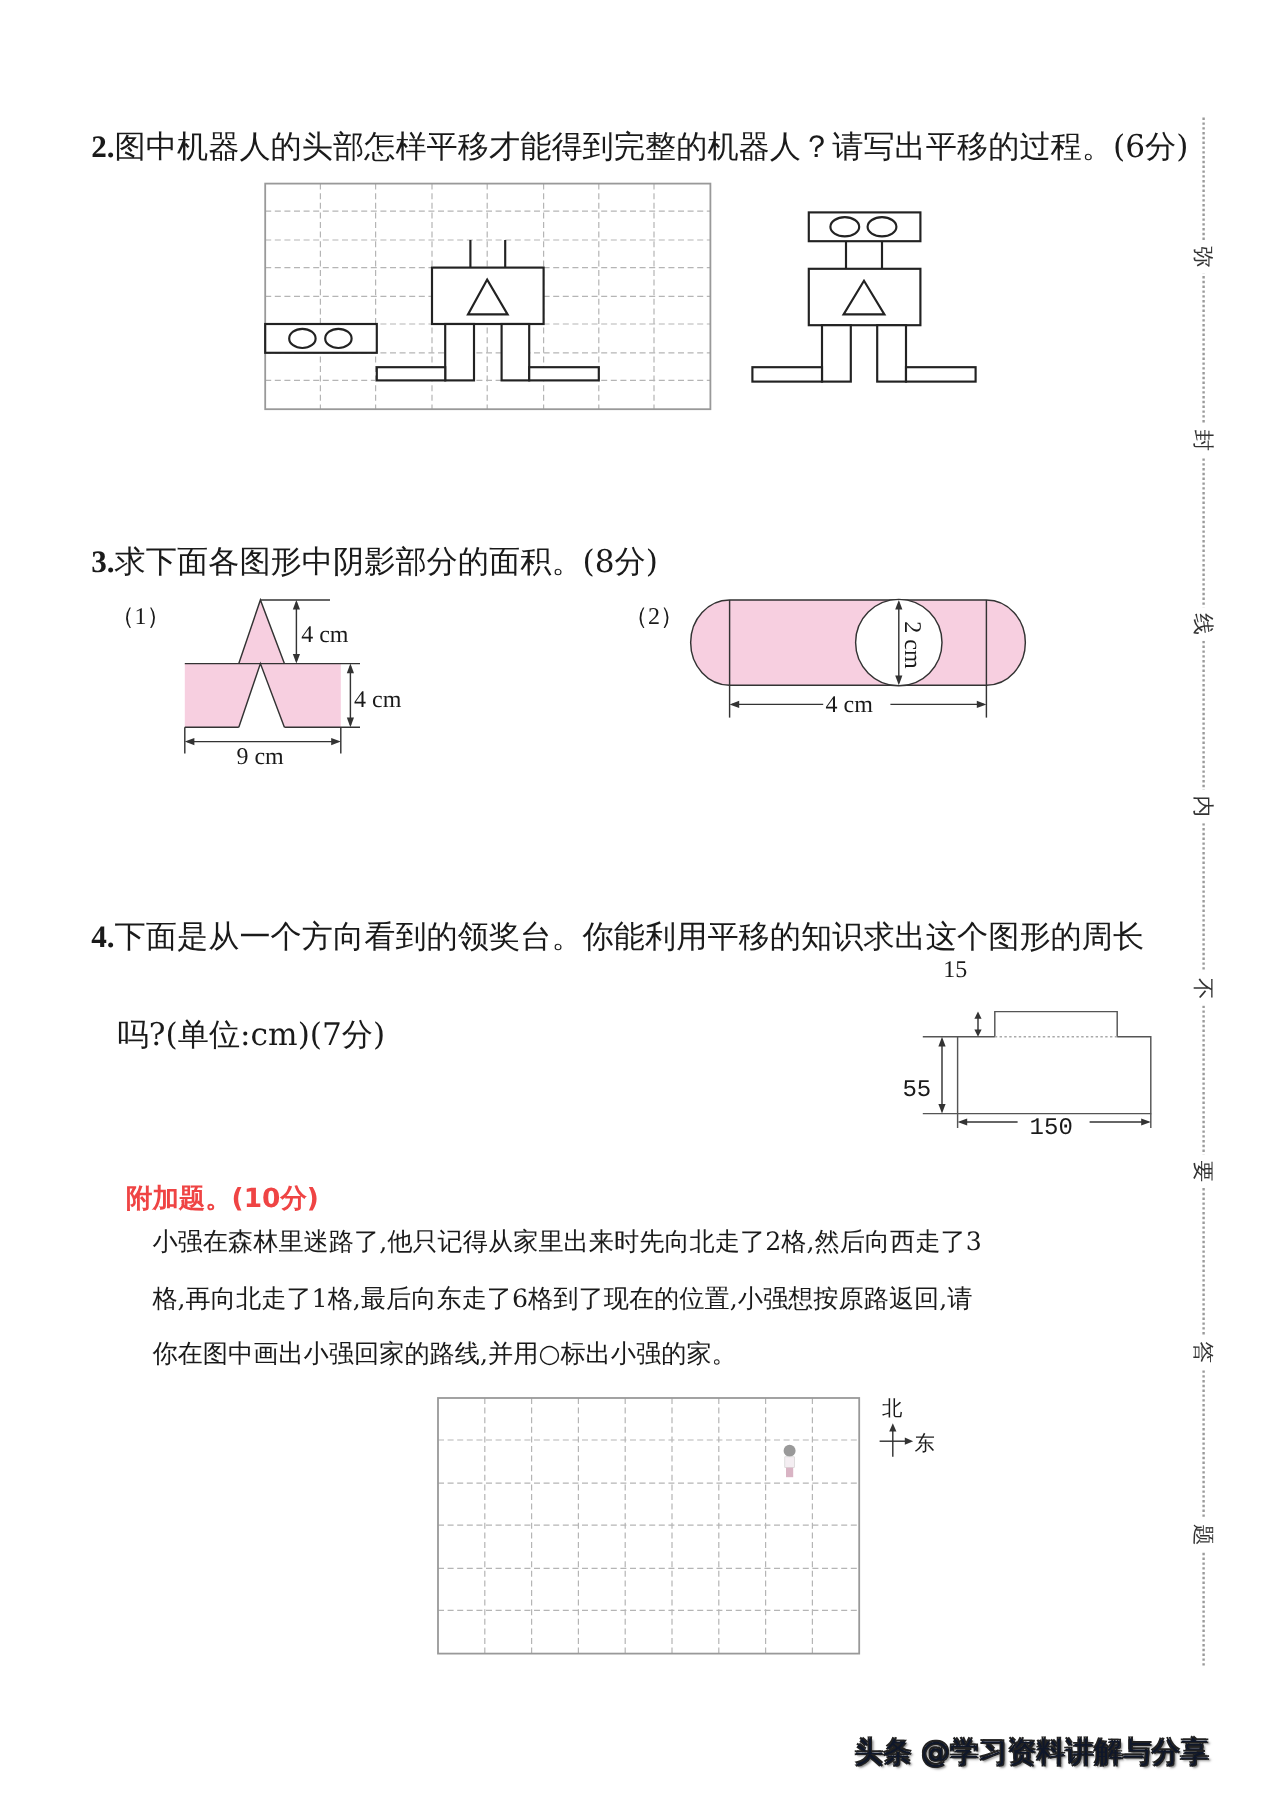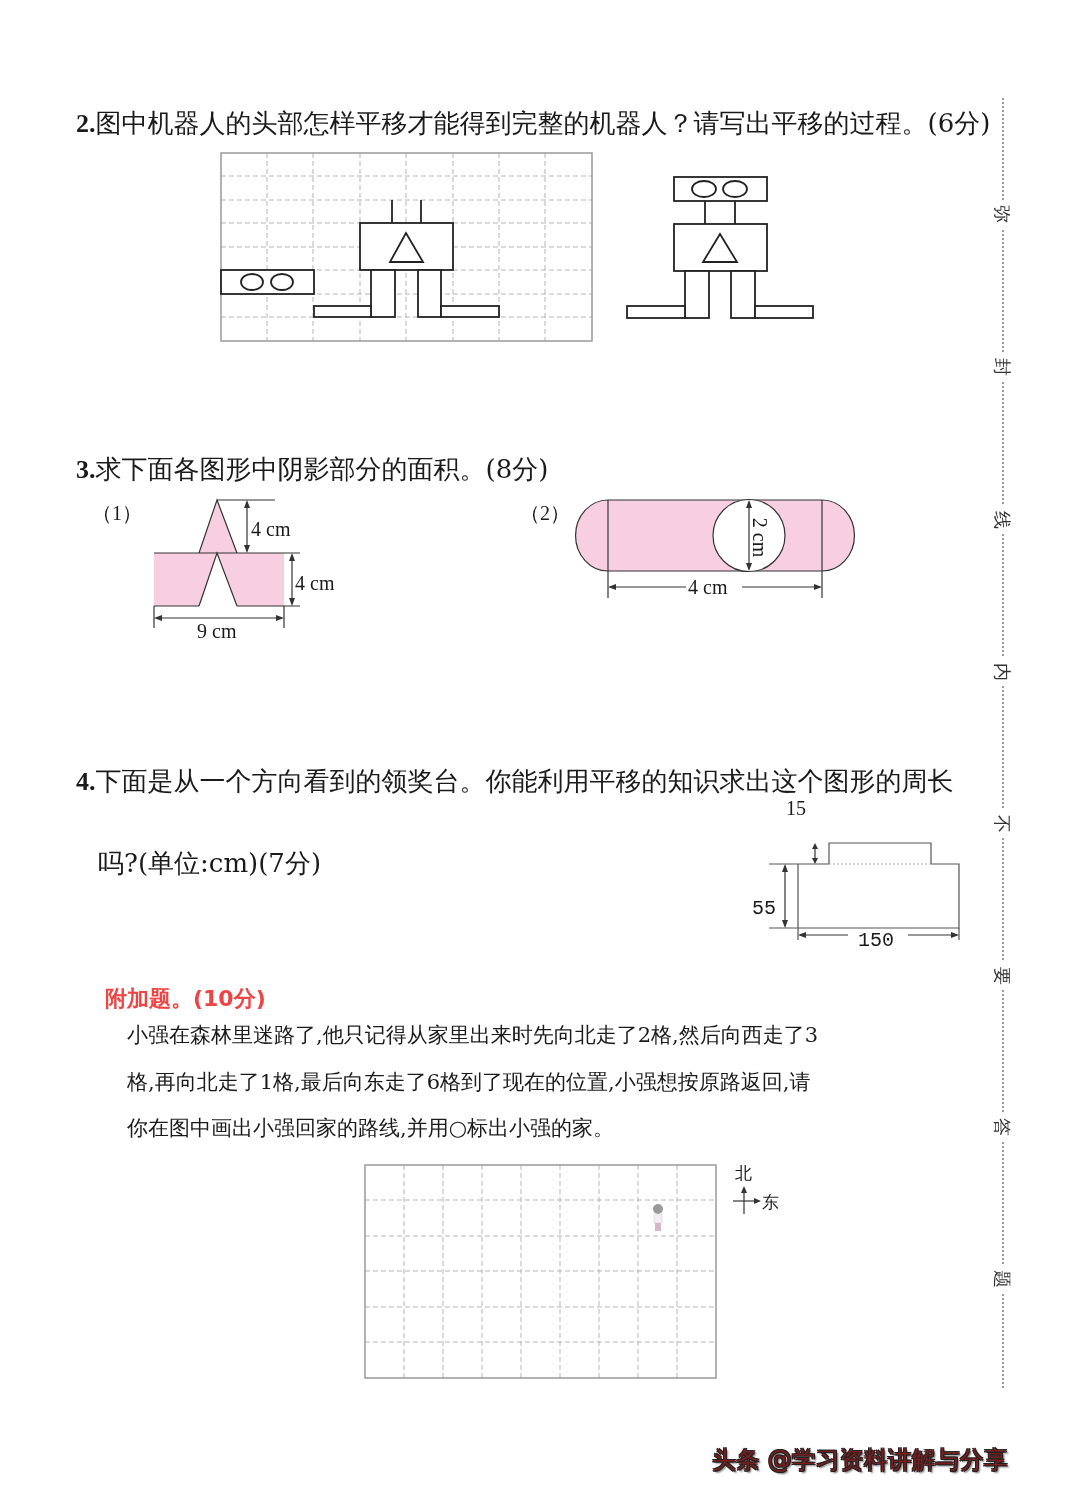--- a/index.html
+++ b/index.html
@@ -13,21 +13,21 @@
   .sub { position: absolute; font-size: 20px; font-family: "Liberation Serif", serif; }
   .bonus-title { position: absolute; left: 76px; top: 984px; font-size: 22px; color: #ef4444;
     font-family: "DejaVu Sans", sans-serif; font-weight: bold; margin-left: 29px; }
   .para { position: absolute; left: 98px; font-size: 21px; line-height: 1; white-space: nowrap; margin-left: 29px; }
   svg { position: absolute; left: 0; top: 0; }
   .margin-line { position: absolute; left: 1002px; top: 98px; height: 1290px;
     border-left: 2px dotted #9a9a9a; }
   .margin-char { position: absolute; left: 988px; width: 28px; height: 28px; background: #fff;
     font-size: 18px; text-align: center; line-height: 28px; transform: rotate(90deg);
     font-family: "DejaVu Sans", sans-serif; color: #333; }
-  .watermark { position: absolute; left: 712px; top: 1444px; font-size: 24px; color: #7f1d1d;
+  .watermark { position: absolute; left: 712px; top: 1444px; font-size: 24px; color: #0f172a;
     font-family: "DejaVu Sans", sans-serif;
     text-shadow: 1px 1px 0 #222, -1px -1px 0 #222, 1px -1px 0 #222, -1px 1px 0 #222, 2px 2px 2px #666; }
 </style>
 </head>
 <body>
 
 <div class="q" style="left:76px; top:110px;">
   <span class="qnum">2.</span><span>图中机器人的头部怎样平移才能得到完整的机器人？请写出平移的过程。(6分)</span>
 </div>
 

